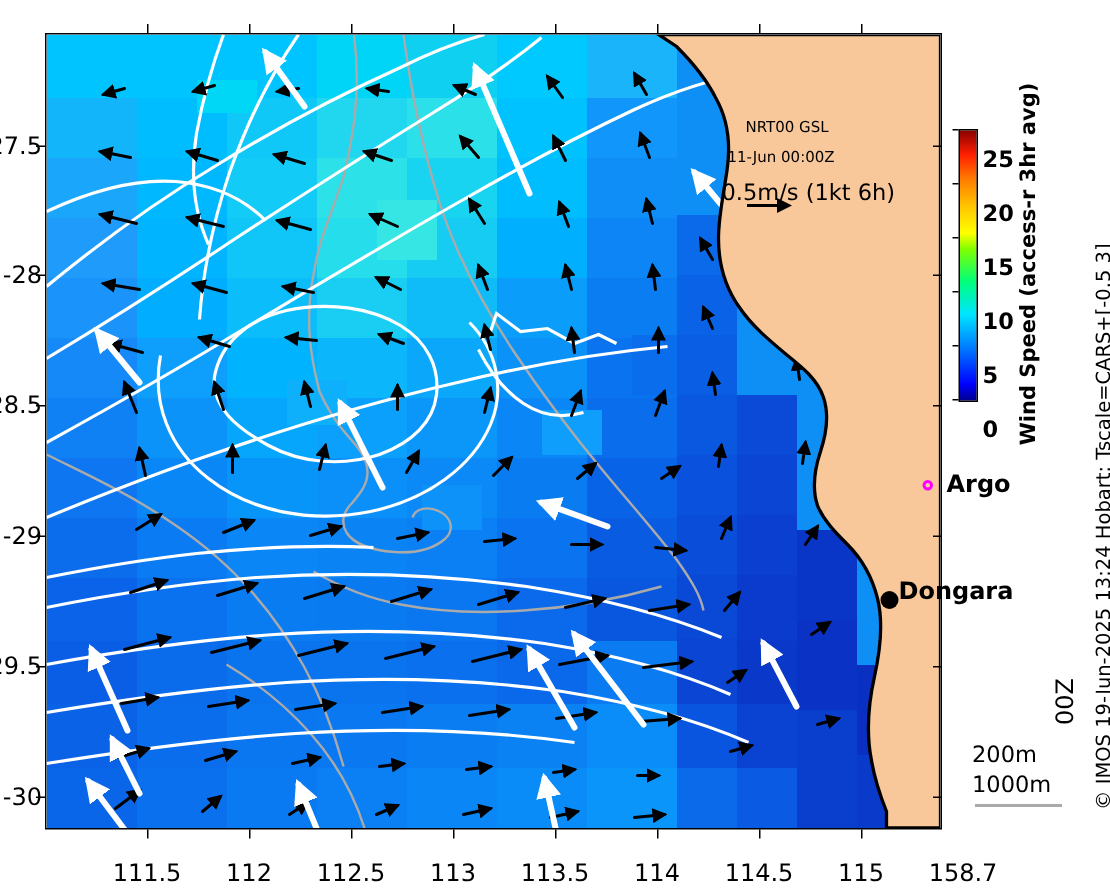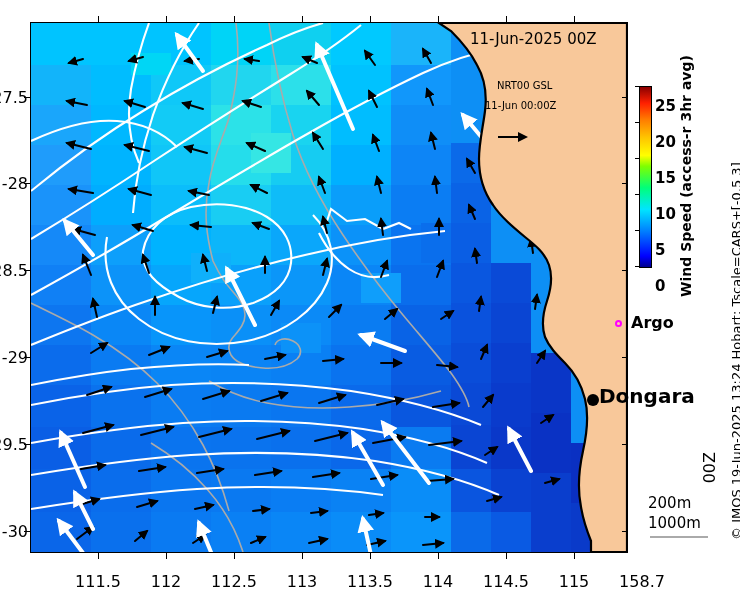--- a/index.html
+++ b/index.html
@@ -38,21 +38,21 @@
   
   .ann{position:absolute;color:#000;white-space:nowrap;}
   #date-stamp{left:470px;top:30px;font-size:15px;}
   #model-l1{left:485px;top:80px;font-size:10px;padding-left:12px;}
   #model-l2{left:485px;top:100px;font-size:10px;}
   #model-l3{left:481px;top:119px;font-size:15px;}
 
   #argo-label{left:631px;top:313px;font-size:16px;font-weight:bold;}
   #argo-dot{position:absolute;left:615px;top:320px;width:7px;height:7px;
             border:2px solid #ff00ff;border-radius:50%;box-sizing:border-box;background:#ffc9a0;}
-  #dongara-label{left:599px;top:384px;font-size:20px;font-weight:bold;}
+  #dongara-label{left:599px;top:384px;font-size:16px;font-weight:bold;}
   #dongara-dot{position:absolute;left:587px;top:394px;width:12px;height:12px;
                border-radius:50%;background:#000;}
 
   #sc-200{left:648px;top:494px;font-size:15px;}
   #sc-1000{left:648px;top:514px;font-size:15px;}
   #sc-line{position:absolute;left:650px;top:536px;width:58px;height:2px;background:#aaaaaa;}
 
   #edge-00z{position:absolute;left:700px;top:452px;font-size:16px;color:#000;
             transform-origin:left top;transform:rotate(-90deg) translate(-100%,0);}
   #credit{position:absolute;left:729px;top:540px;font-size:13px;color:#000;
@@ -459,23 +459,23 @@
     <div class="tick y" style="left:622px; top:531px;"></div>
 
     <div class="ticklbl y" style="top:97px;">-27.5</div>
     <div class="ticklbl y" style="top:183px;">-28</div>
     <div class="ticklbl y" style="top:270px;">-28.5</div>
     <div class="ticklbl y" style="top:357px;">-29</div>
     <div class="ticklbl y" style="top:444px;">-29.5</div>
     <div class="ticklbl y" style="top:531px;">-30</div>
   </div>
 
-  <div class="ann" id="date-stamp">11-Jun-2025 00Z</div>
   <div class="ann" id="model-l1">NRT00 GSL</div>
   <div class="ann" id="model-l2">11-Jun 00:00Z</div>
+  <div class="ann" id="model-l3">0.5m/s (1kt 6h)</div>
 
   <svg style="position:absolute;left:496px;top:130px;width:40px;height:14px;" viewBox="0 0 40 14">
     <defs>
         <marker id="rh" markerWidth="5" markerHeight="5" refX="4" refY="2.5" orient="auto">
       <path d="M0,0 L5,2.5 L0,5 z" fill="#000"></path>
         </marker>
       </defs>
     <path d="M2,7 L30,7" stroke="#000" stroke-width="2" marker-end="url(#rh)"></path>
   </svg>
 

